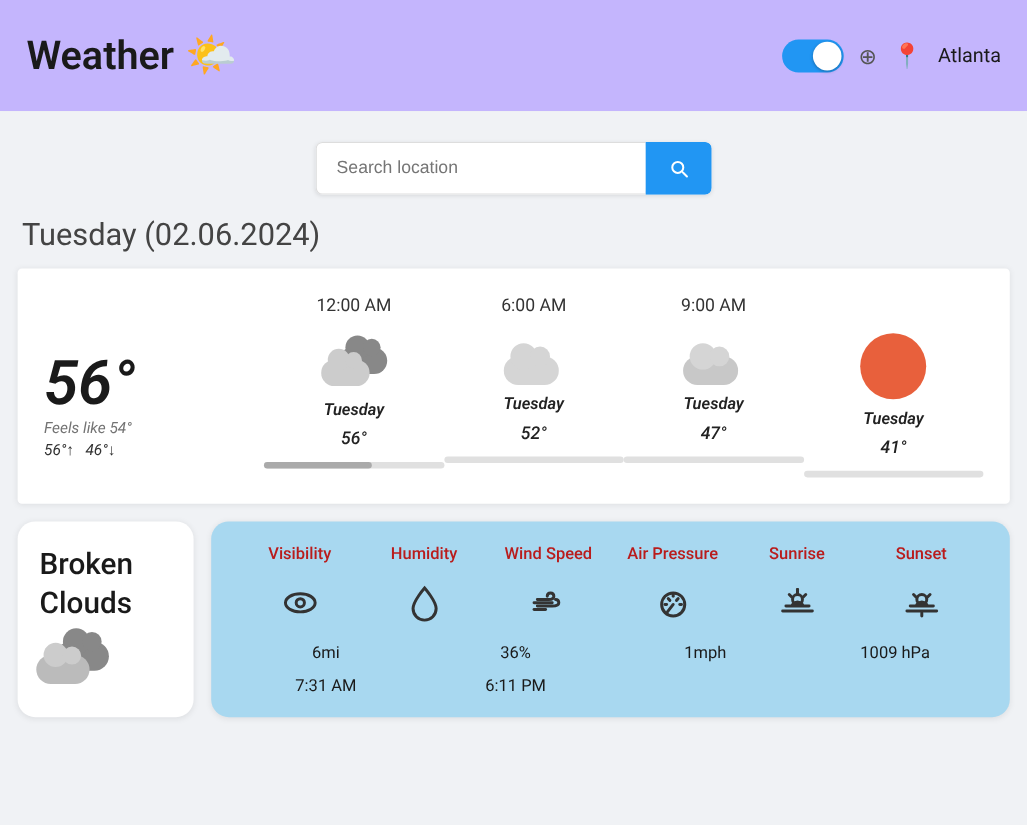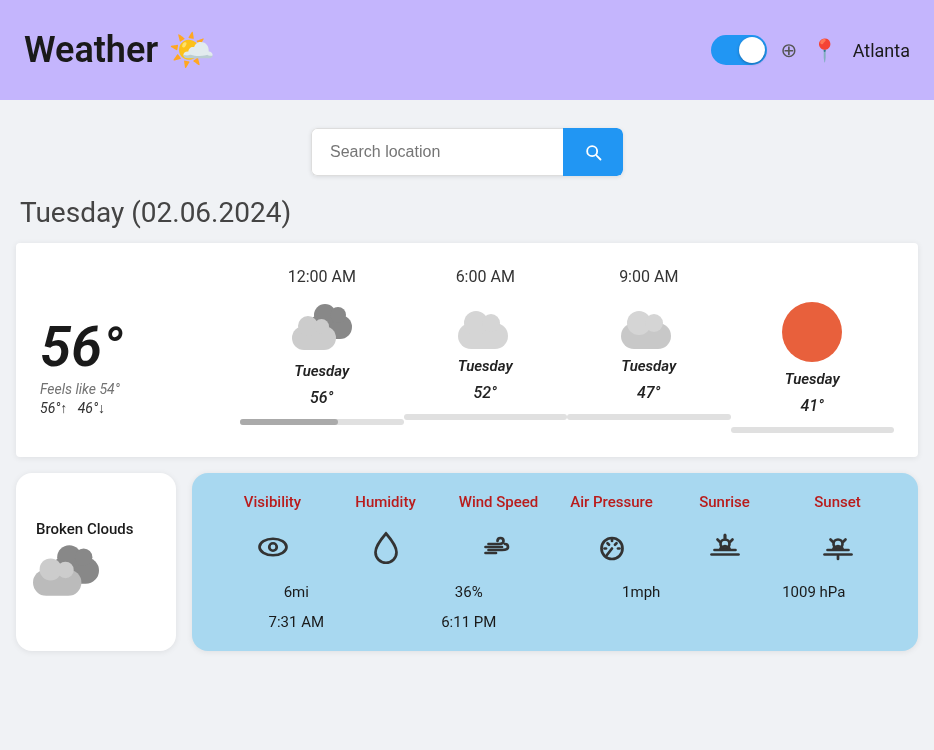--- a/index.html
+++ b/index.html
@@ -72,21 +72,21 @@
 
     
     .search-area {
       background: #f0f2f5;
       padding: 28px 16px 20px;
       display: flex;
       justify-content: center;
     }
     .search-container {
       display: flex;
-      width: 312px;
+      width: 360px;
       box-shadow: 0 1px 4px rgba(0,0,0,0.1);
       border-radius: 6px;
       overflow: hidden;
     }
     .search-input {
       flex: 1;
       padding: 14px 18px;
       border: 1px solid #ddd;
       border-right: none;
       border-radius: 6px 0 0 6px;
@@ -339,21 +339,21 @@
       padding: 20px;
       width: 160px;
       flex-shrink: 0;
       box-shadow: 0 1px 6px rgba(0,0,0,0.08);
       display: flex;
       flex-direction: column;
       align-items: flex-start;
       justify-content: center;
     }
     .broken-clouds-label {
-      font-size: 15px;
+      font-size: 27px;
       color: #1a1a1a;
       font-weight: 500;
       line-height: 1.3;
       margin-bottom: 14px;
     }
     .broken-clouds-icon {
       position: relative;
       width: 70px;
       height: 50px;
     }

